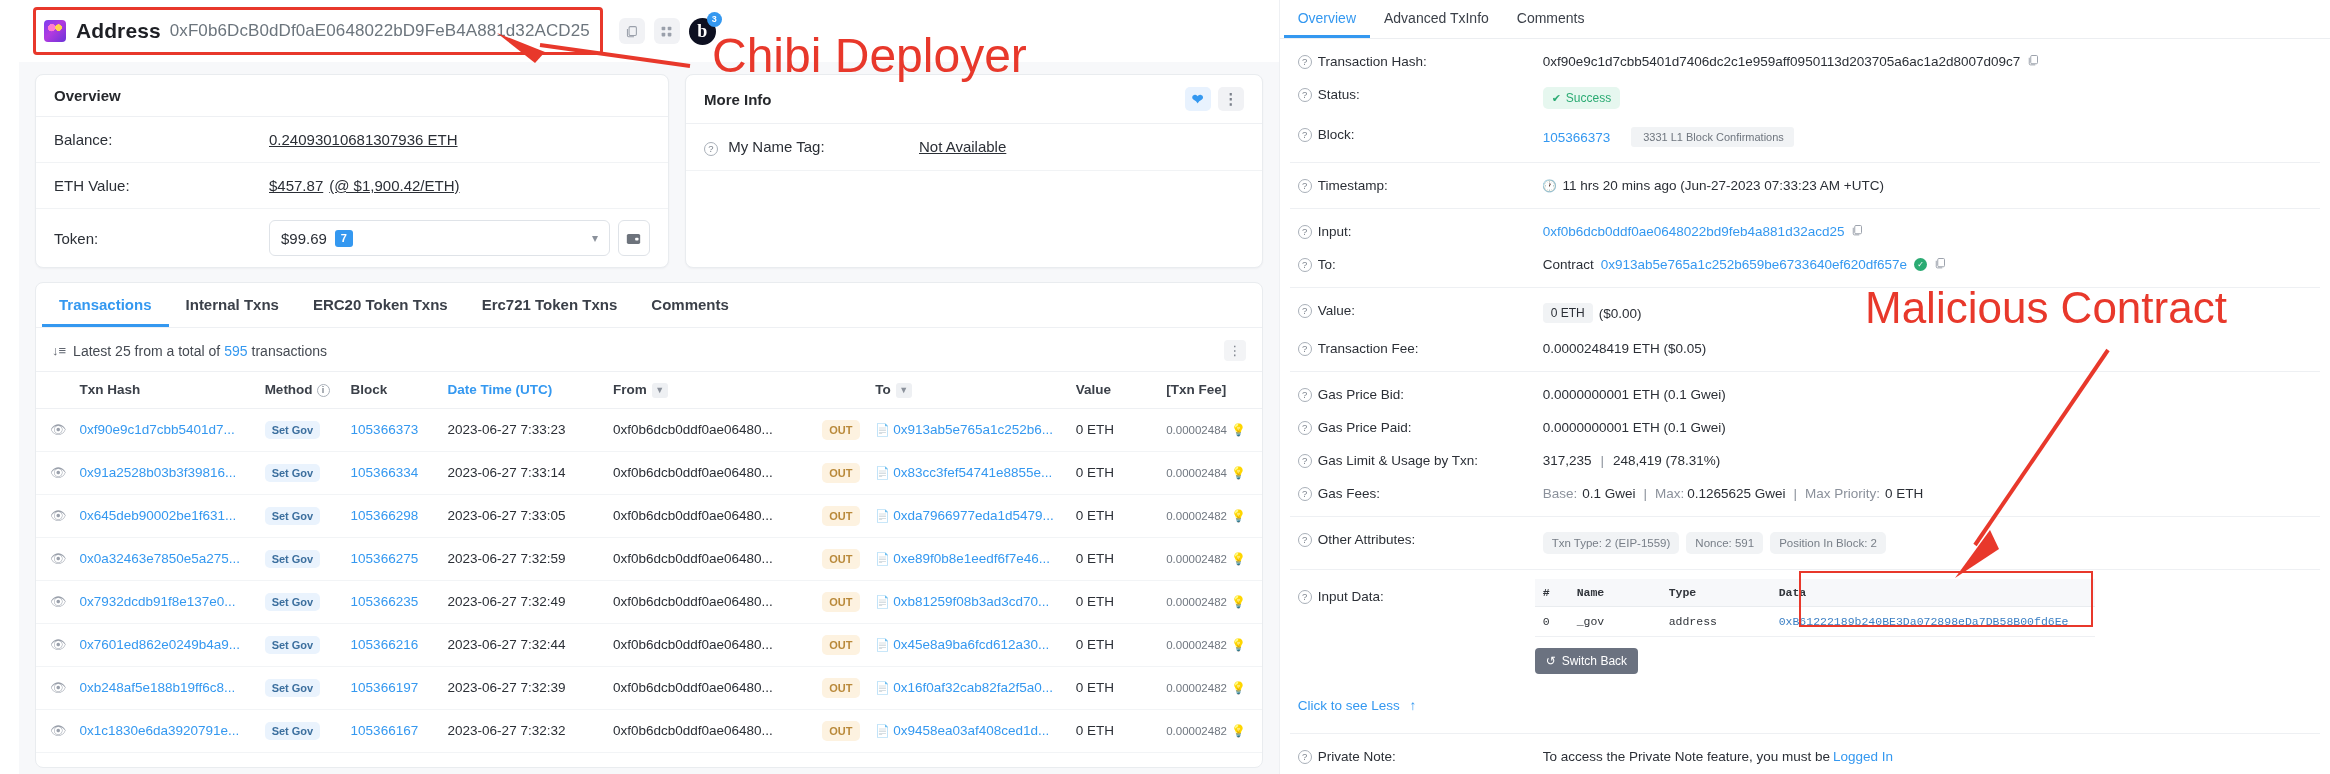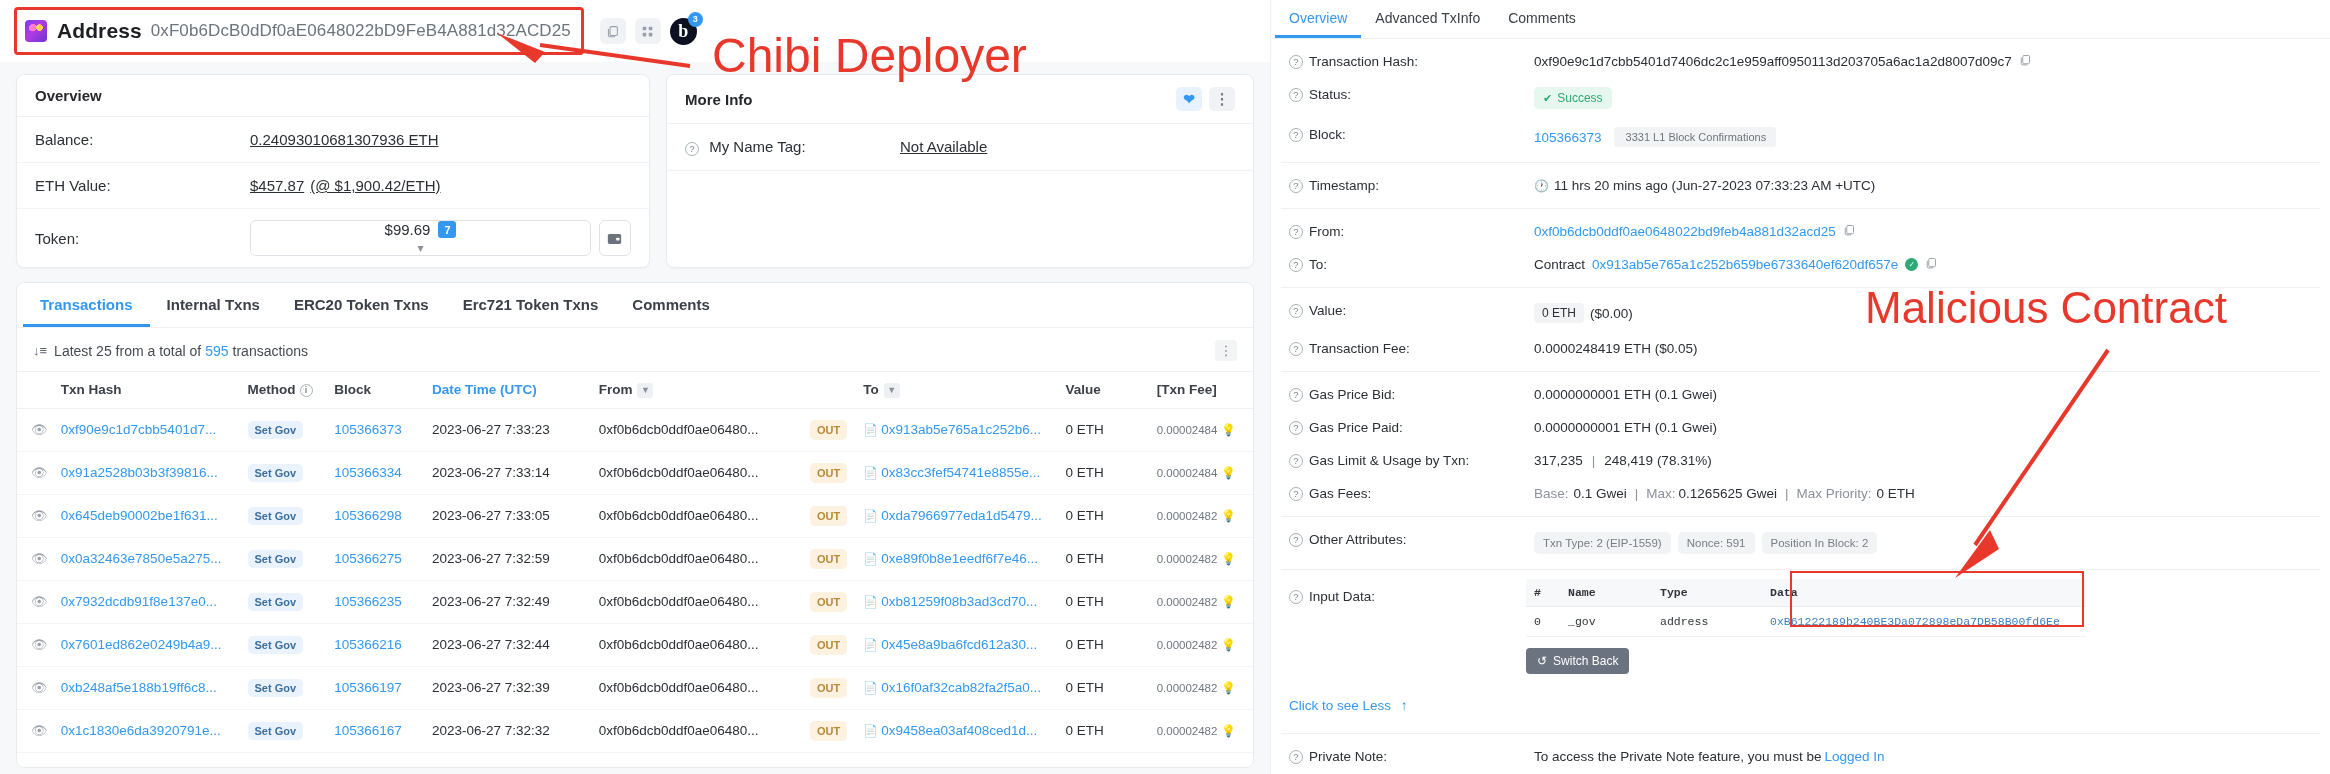--- a/index.html
+++ b/index.html
@@ -2,21 +2,21 @@
 <html><head>
 <meta charset="utf-8">
 <style>
   * { box-sizing: border-box; margin: 0; padding: 0; }
   html, body {
     width: 2330px; height: 774px;
     font-family: "Liberation Sans", sans-serif;
     background: #ffffff;
     overflow: hidden;
   }
-  .screen { position: relative; width: 2330px; height: 774px; display: flex; }
+  .screen { position: relative; width: 2330px; height: 774px; display: flex; padding-left: 19px; }
 
   
   .left-pane {
     width: 1270px; height: 774px;
     background: #f7f8fa;
     position: relative;
     overflow: hidden;
   }
 
   
@@ -102,21 +102,21 @@
     display:inline-flex; align-items:center; justify-content:center;
     width: 14px; height: 14px; border: 1px solid #a9b0b9; border-radius: 50%;
     font-size: 9.5px; color:#7d848e; margin-right: 6px; flex:none;
     line-height: 1;
   }
   .token-row { padding: 11px 18px; }
   .token-select {
     display:flex; align-items:center; justify-content: space-between;
     width: 362px; height: 36px;
     border: 1px solid #dfe3e8; border-radius: 6px; background:#fff;
-    padding: 0 11px; font-size: 15px; color:#2b2f36;flex-direction:column;
+    padding: 0 11px; font-size: 15px; color:#2b2f36;
   }
   .token-count {
     display:inline-flex; align-items:center; justify-content:center;
     min-width: 18px; height: 17px; padding: 0 4px;
     background:#3498f0; color:#fff; font-size: 11px; font-weight:600;
     border-radius: 3px; margin-left: 8px;
   }
   .chev { color:#8b919b; font-size: 12px; }
   .wallet-btn {
     width: 34px; height: 36px; margin-left: 8px;
@@ -214,21 +214,21 @@
   .r-sep { height: 1px; background:#eef0f3; margin: 6px 0; }
   .copy-ic { color:#9aa0ab; font-size:12px; margin-left:7px; }
   .badge-success {
     display:inline-flex; align-items:center; gap:5px;
     background:#e6f7ef; color:#2bab73; font-size: 12px;
     padding: 4px 9px; border-radius: 5px;
   }
   .chk { color:#2bab73; font-size: 11px; }
   .blk-conf {
     background:#f1f3f5; color:#6e757e; font-size: 11px;
-    padding: 4px 10px 4px 12px; margin-left: 12px; border-radius: 3px;
+    padding: 4px 10px 4px 12px; margin-left: 21px; border-radius: 3px;
   }
   .clock { color:#6e757e; font-size: 12px; margin-right: 5px; }
   .green-chk {
     display:inline-flex;align-items:center;justify-content:center;
     width:13px;height:13px;border-radius:50%;background:#2bab73;color:#fff;
     font-size:8px;margin-left:7px;
   }
   .tag-grey {
     background:#f1f3f5; color:#6e757e; font-size:12px;
     padding:3px 8px; border-radius:4px;
@@ -566,21 +566,21 @@
           <span class="clock">🕐</span>
           <span>11 hrs 20 mins ago (Jun-27-2023 07:33:23 AM +UTC)</span>
         </span>
       </div>
 
       <div class="r-sep"></div>
 
       <div class="r-row">
         <span class="rk">
           <span class="qm">?</span>
-          <span>From:</span>
+          <span>Input:</span>
         </span>
         <span class="rv">
           <span class="lk">0xf0b6dcb0ddf0ae0648022bd9feb4a881d32acd25</span>
           <span class="copy-ic">
             <svg width="12" height="12" viewBox="0 0 16 16" fill="none" stroke="currentColor" stroke-width="1.3">
                 <rect x="5" y="2" width="9" height="11" rx="1.5"></rect>
                 <path d="M3 5v8a1.5 1.5 0 0 0 1.5 1.5H11"></path>
               </svg>
           </span>
         </span>

